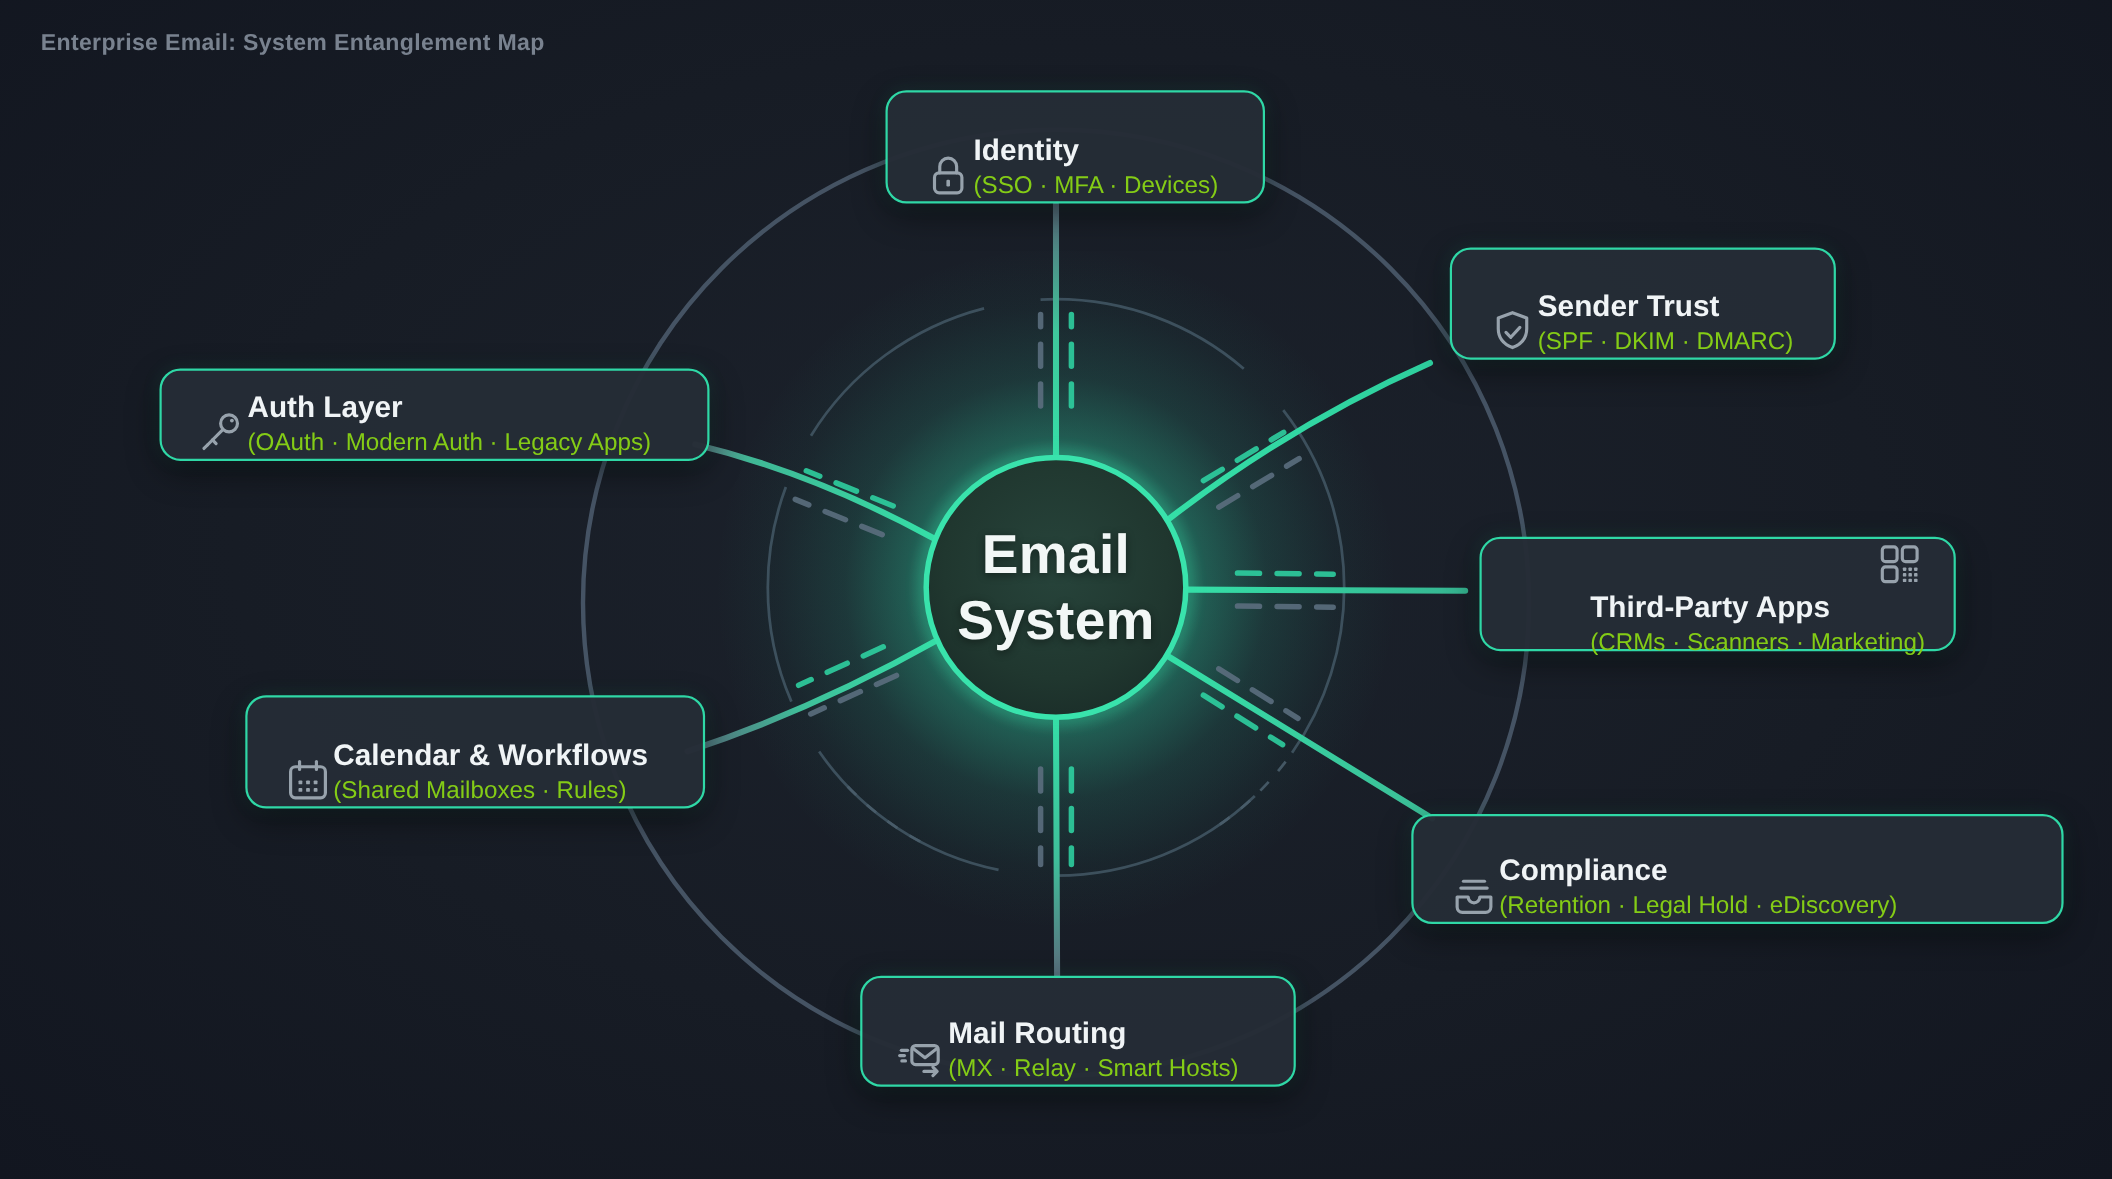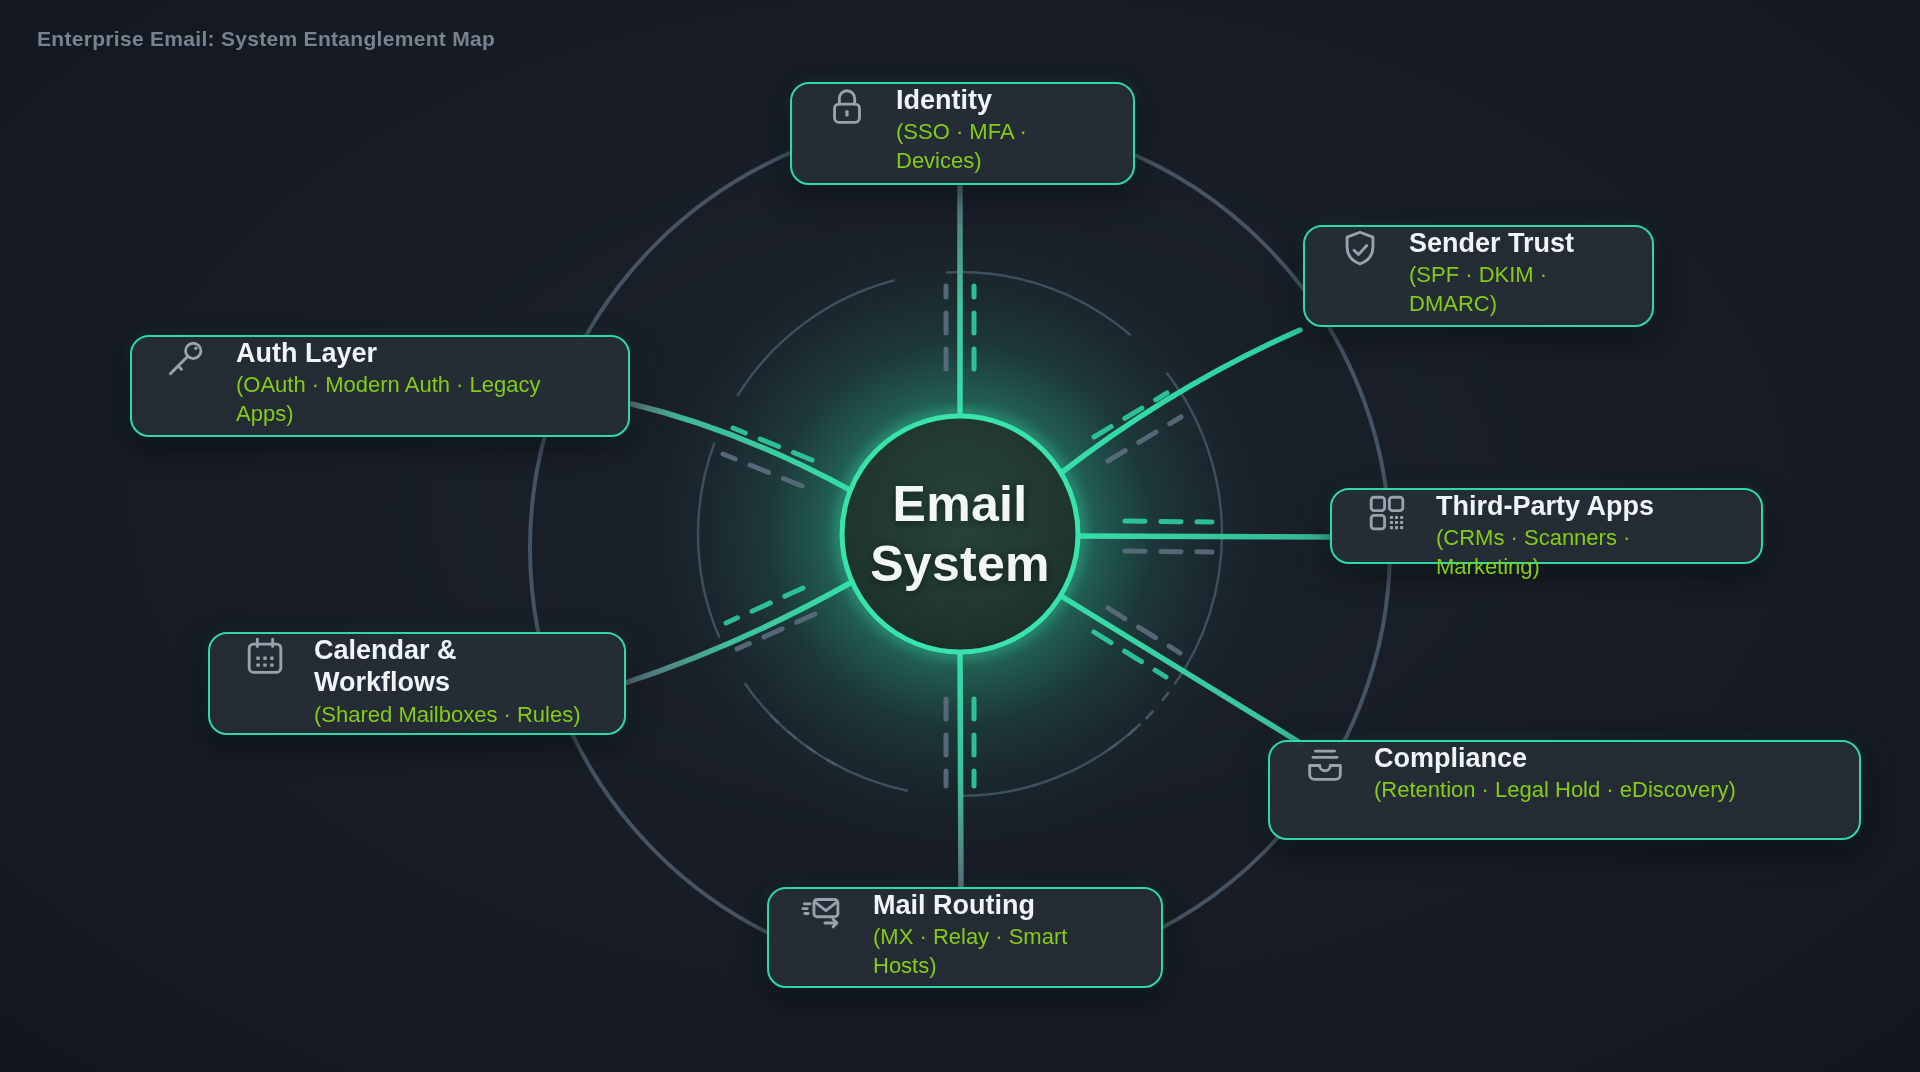--- a/index.html
+++ b/index.html
@@ -12,37 +12,37 @@
   .page-title{
     position:absolute;left:37px;top:27px;z-index:6;
     font-size:21px;font-weight:700;color:#79828f;letter-spacing:.3px;
   }
   .center-label{
     position:absolute;left:960px;top:534px;transform:translate(-50%,-50%);
     z-index:5;text-align:center;color:#f2f7f6;font-weight:700;font-size:50px;
     line-height:1.2;letter-spacing:.3px;text-shadow:0 2px 8px rgba(0,0,0,.45);
   }
   .node{
-    position:absolute;z-index:5;display:flex;align-items:flex-start;
+    position:absolute;z-index:5;display:flex;align-items:flex-end;
     background:rgba(37,44,54,.97);
     border:2.5px solid #2fd8a6;border-radius:19px;
     box-shadow:0 10px 30px rgba(0,0,0,.45), 0 0 16px rgba(47,216,166,.12);
-    padding:0 26px 0 32px;box-sizing:border-box;gap:26px;
+    padding:0 26px 0 32px;box-sizing:border-box;margin-left:15px;
   }
   .node .icon{flex:0 0 auto;display:flex;align-items:center;}
   .node .txt{display:flex;flex-direction:column;justify-content:center;}
   .node .title{font-size:27px;font-weight:700;color:#f0f4f6;line-height:1.2;}
   .node .subtitle{font-size:22px;font-weight:400;color:#84cc16;line-height:1.3;margin-top:2px;}
   .node-identity  {left:790px; top:82px;  width:345px;height:103px;}
   .node-sender    {left:1303px;top:225px; width:351px;height:102px;}
-  .node-third     {left:1330px;top:488px; width:433px;height:76px;}
+  .node-third     {left:1330px;top:488px; width:433px;height:104px;flex-direction:column;}
   .node-compliance{left:1268px;top:740px; width:593px;height:100px;}
   .node-mail      {left:767px; top:887px; width:396px;height:101px;}
   .node-calendar  {left:208px; top:632px; width:418px;height:103px;}
-  .node-auth      {left:130px; top:335px; width:500px;height:102px;}
+  .node-auth      {left:130px; top:335px; width:500px;height:84px;}
   .ic{stroke:#97a2ac;fill:none;stroke-width:3;stroke-linecap:round;stroke-linejoin:round;}
   .ic .fillbit{fill:#97a2ac;stroke:none;}
 </style>
 </head>
 <body>
 
 <div class="stage">
 
   <svg class="underlay" width="1920" height="1072" viewBox="0 0 1920 1072">
     <defs>

